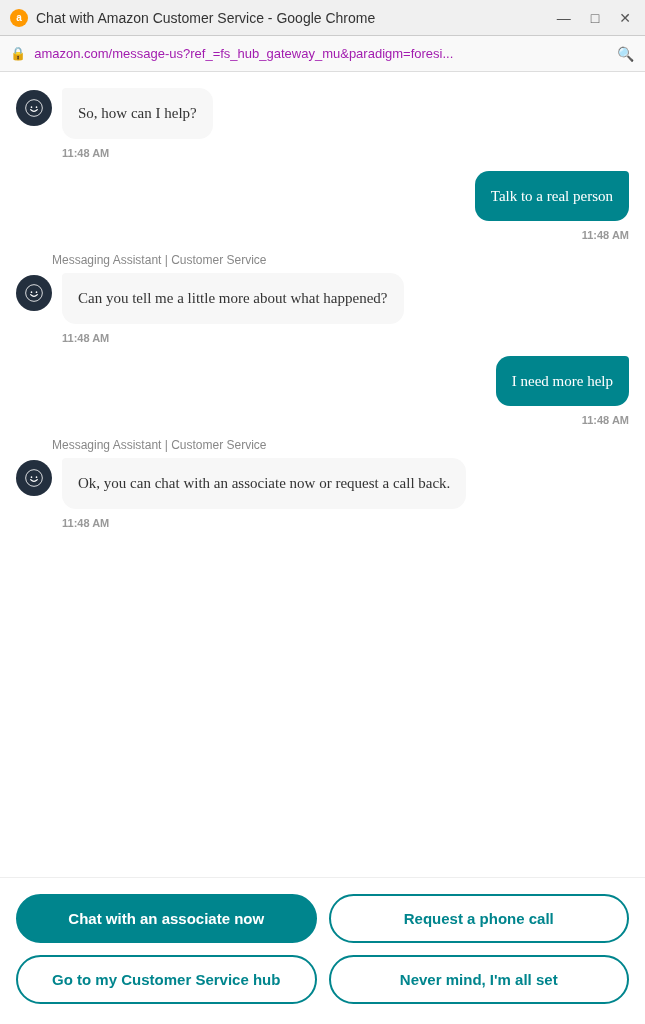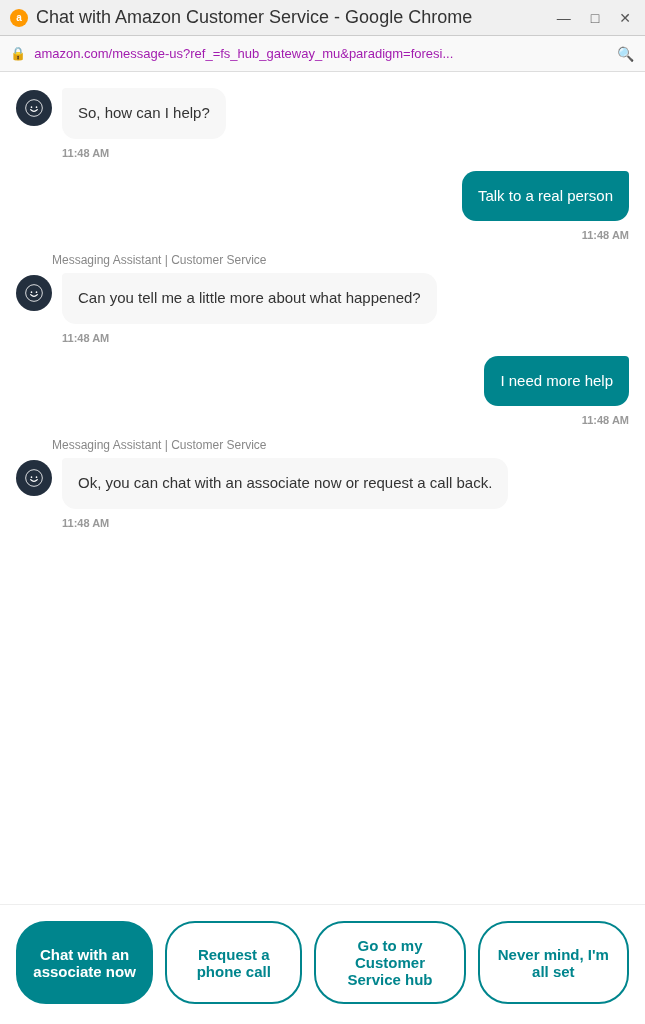--- a/index.html
+++ b/index.html
@@ -35,21 +35,21 @@
       align-items: center;
       justify-content: center;
       font-size: 10px;
       font-weight: bold;
       color: white;
       flex-shrink: 0;
     }
 
     .title-bar-title {
       flex: 1;
-      font-size: 18px;
+      font-size: 14px;
       color: #333;
     }
 
     .title-bar-controls {
       display: flex;
       gap: 12px;
     }
 
     .title-bar-btn {
       font-size: 14px;
@@ -110,20 +110,21 @@
     .chat-area::-webkit-scrollbar-thumb {
       background: #ccc;
       border-radius: 4px;
     }
 
     
     .msg-row {
       display: flex;
       align-items: flex-start;
       margin-bottom: 4px;
+      font-family: Liberation Serif, serif;
     }
 
     .msg-row.user {
       justify-content: flex-end;
     }
 
     .msg-row.bot {
       justify-content: flex-start;
     }
 
@@ -189,21 +190,21 @@
       margin-left: 36px;
     }
 
     
     .action-area {
       padding: 16px 16px 20px 16px;
       background: #fff;
       border-top: 1px solid #eee;
       flex-shrink: 0;
       display: flex;
-      flex-direction: row;
+      flex-direction: column;
       gap: 12px;
     }
 
     .action-row {
       display: flex;
       gap: 12px;
     }
 
     .action-btn {
       flex: 1;

